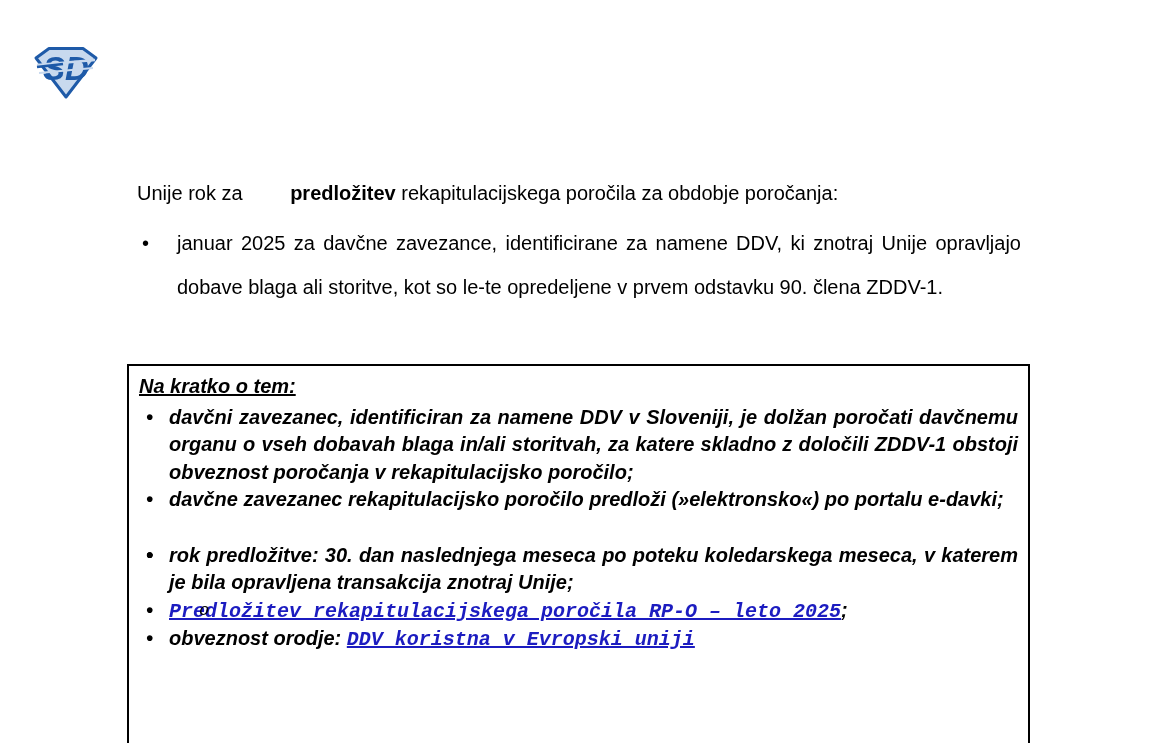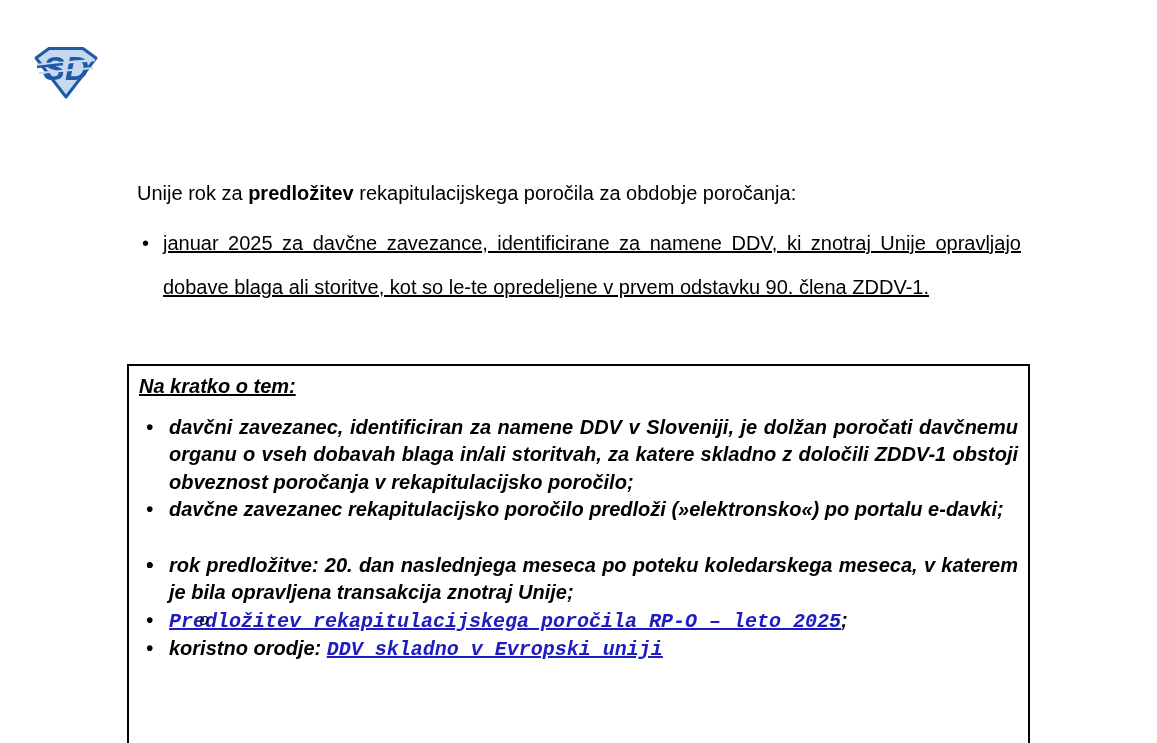--- a/index.html
+++ b/index.html
@@ -15,46 +15,45 @@
   }
 
   
   .logo { position: absolute; left: 33px; top: 46px; width: 66px; height: 54px; }
 
   
   .intro {
     position: absolute; left: 137px; top: 180px; width: 888px;
     font-size: 20px; line-height: 26px;
   }
-  .intro b { font-weight: bold; }
+  .intro b { font-weight: bold; margin-left: 42px; }
 
   
   .intro-bullet {
     position: absolute; left: 137px; top: 221px; width: 884px;
   }
   .intro-bullet .marker {
     position: absolute; left: 5px; top: 0;
     font-size: 20px; line-height: 44px;
   }
   .intro-bullet .text {
-    margin-left: 26px;
+    margin-left: 40px;
     font-size: 20px; line-height: 44px;
     text-align: justify;
-    text-decoration: underline;
   }
 
   
   .infobox {
     position: absolute; left: 127px; top: 364px; width: 903px; height: 420px;
     border: 2px solid #000000;
     padding: 7px 10px 0 10px;
     font-style: italic; font-weight: bold;
     font-size: 20px; line-height: 27.5px;
   }
-  .infobox .box-title { text-decoration: underline; margin-bottom: 13px; }
+  .infobox .box-title { text-decoration: underline; margin-bottom: 3px; }
   .box-list { list-style: none; }
   .box-list li { position: relative; padding-left: 30px; text-align: justify; }
   .box-list li .b { position: absolute; left: 7px; top: 0; text-align: left; }
   .gap-above { margin-top: 28px; }
   .plain-li { text-align: left !important; }
 
   .sub-item { position: relative; padding-left: 84px; text-align: left; }
   .sub-item .o {
     position: absolute; left: 60px; top: 0;
     font-family: "Liberation Mono", monospace; font-weight: normal; font-size: 17px;
@@ -93,29 +92,29 @@
 
         <li><span class="b">•</span><span>davčne zavezanec rekapitulacijsko poročilo predloži (»elektronsko«) po portalu e-davki;</span></li>
       </ul>
 
     <ul class="box-list gap-above">
 
         <li><span class="b">•</span></li>
 
         <li><span class="b">•</span></li>
 
-        <li><span class="b">•</span><span>rok predložitve: 20. dan naslednjega meseca po poteku koledarskega meseca, v katerem je bila opravljena transakcija znotraj Unije;</span></li>
+        <li><span class="b">•</span><span>rok predložitve: 30. dan naslednjega meseca po poteku koledarskega meseca, v katerem je bila opravljena transakcija znotraj Unije;</span></li>
       </ul>
 
     <ul class="box-list">
       <li class="plain-li">
         <span class="b">•</span>
       </li>
       <li class="sub-item">
         <span class="o">o</span><a href="#" class="doclink" style="color: rgb(28, 28, 192);">Predložitev rekapitulacijskega poročila RP-O – leto 2025</a><span class="suffix">;</span>
       </li>
       <li class="plain-li">
-        <span class="b">•</span><span>koristno orodje: </span><a href="#" class="doclink" style="color: rgb(28, 28, 192);">DDV skladno v Evropski uniji</a>
+        <span class="b">•</span><span>obveznost orodje: </span><a href="#" class="doclink" style="color: rgb(28, 28, 192);">DDV koristna v Evropski uniji</a>
       </li>
     </ul>
   </div>
 
 </div>
 
 </body></html>

